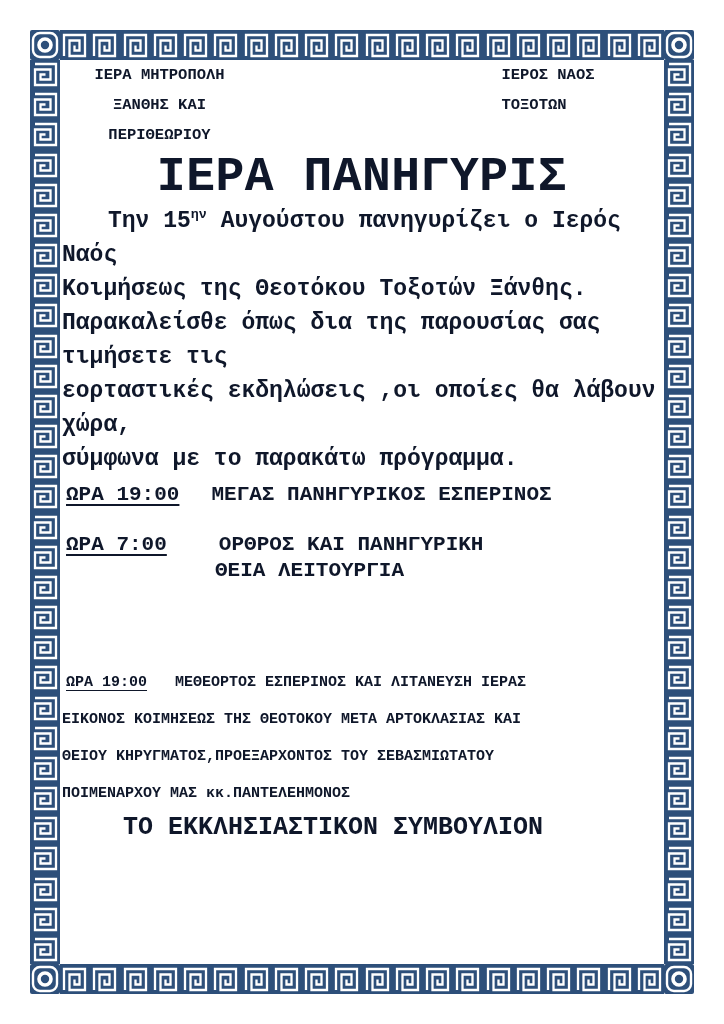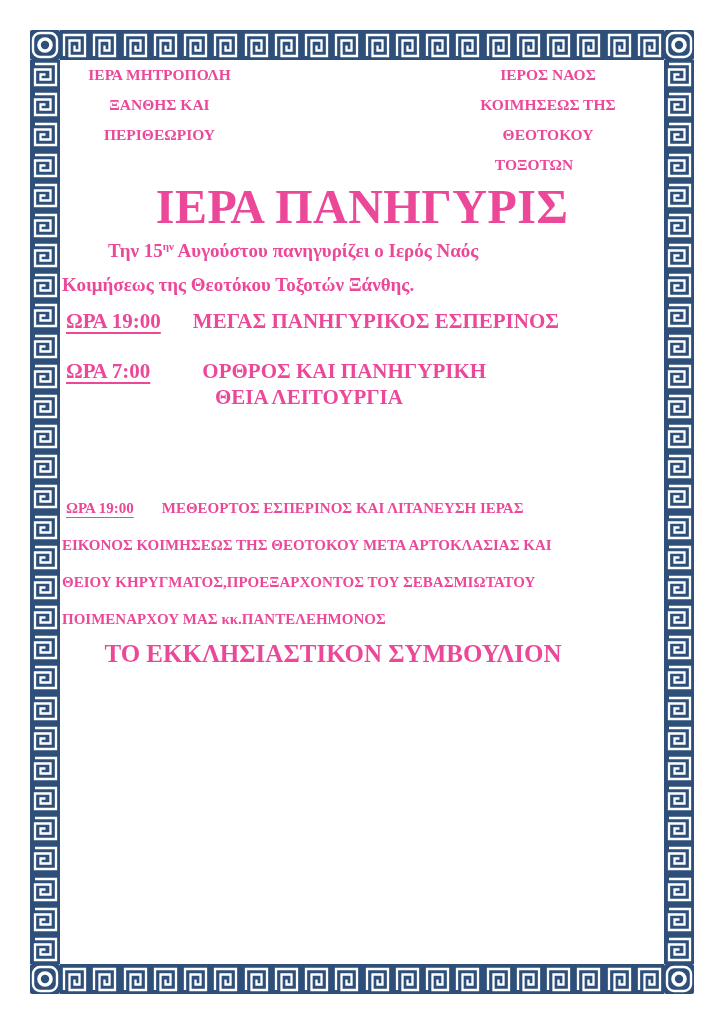--- a/index.html
+++ b/index.html
@@ -1,18 +1,18 @@
 <!DOCTYPE html>
 <html style="--gk: #2d4f7a;"><head>
 <meta charset="utf-8">
 <style>
   html,body{margin:0;padding:0;background:#ffffff;}
   .page{
     position:relative;width:724px;height:1024px;background:#ffffff;overflow:hidden;
-    font-family:Liberation Serif, serif;font-weight:bold;color:#ec4899;
+    font-family:Liberation Mono, monospace;font-weight:bold;color:#0f172a;
   }
   
   .gk-band{position:absolute;background:var(--gk,#2d4f7a);display:flex;justify-content:space-between;align-items:center;padding:0 1px;box-sizing:border-box;}
   .gk-band.horiz{left:60px;right:60px;height:30px;}
   .gk-band.vert{top:60px;bottom:60px;width:30px;flex-direction:column;padding:1px 0;}
   .gk-top{top:30px;} .gk-bottom{bottom:30px;}
   .gk-left{left:30px;} .gk-right{right:30px;}
   .gk-corner{position:absolute;width:30px;height:30px;}
   .c-tl{left:30px;top:30px;} .c-tr{right:30px;top:30px;}
   .c-bl{left:30px;bottom:30px;} .c-br{right:30px;bottom:30px;}
@@ -22,21 +22,21 @@
   .gk-band.vert .gk-tile{transform:rotate(90deg);}
   .gk-corner .ring{fill:none;stroke:#ffffff;}
   
   .content{position:absolute;left:62px;right:62px;top:60px;bottom:60px;}
   .content p,.content div,.content h1{margin:0;}
   .header-row{display:flex;justify-content:space-between;margin-top:3px;}
   .header-left{width:195px;margin-left:14px;text-align:center;font-size:15.5px;line-height:30px;}
   .header-right{width:228px;text-align:center;font-size:15.5px;line-height:30px;}
   .hr-line3{margin-top:12px;padding-right:28px;}
   .main-title{margin-top:14px;text-align:center;font-size:48px;line-height:54px;letter-spacing:.5px;}
-  .body-text{font-size:19px;line-height:34px;white-space:pre-line;}
+  .body-text{font-size:23px;line-height:34px;white-space:pre-line;}
   .intro{margin-top:20px;text-indent:46px;}
   .invitation{margin-top:20px;}
   .heading{margin-top:10px;font-size:21px;line-height:26px;white-space:pre;text-align:center;text-decoration:underline;text-underline-offset:4px;}
   .heading.day1{padding-right:78px;margin-top:10px;}
   .heading.day2{padding-right:112px;margin-top:20px;}
   .event{font-size:21px;line-height:26px;}
   .event.e1{margin-top:6px;}
   .event.e2{margin-top:24px;}
   .time{text-decoration:underline;text-underline-offset:4px;padding-left:4px;padding-right:8px;}
   .e1 .time{margin-right:24px;}
@@ -484,30 +484,32 @@
 
   <div class="content">
 
     <div class="header-row">
       <div class="header-left">
         <div>ΙΕΡΑ ΜΗΤΡΟΠΟΛΗ</div>
         <div>ΞΑΝΘΗΣ ΚΑΙ ΠΕΡΙΘΕΩΡΙΟΥ</div>
       </div>
       <div class="header-right">
         <div>ΙΕΡΟΣ ΝΑΟΣ</div>
-        <div>ΚΟΙΜΗΣΕΩΣ ΤΗΣ ΘΕΟΤΟΚΟΥ</div>
         <div class="hr-line3">ΤΟΞΟΤΩΝ</div>
       </div>
     </div>
 
     <h1 class="main-title">ΙΕΡΑ ΠΑΝΗΓΥΡΙΣ</h1>
 
     <p class="body-text intro"><span>Την 15</span><sup>ην</sup><span> Αυγούστου πανηγυρίζει ο Ιερός Ναός
 Κοιμήσεως της Θεοτόκου Τοξοτών Ξάνθης.</span></p>
 
+    <p class="body-text invitation">Παρακαλείσθε όπως δια της παρουσίας σας τιμήσετε τις
+εορταστικές εκδηλώσεις ,οι οποίες θα λάβουν χώρα,
+σύμφωνα με το παρακάτω πρόγραμμα.</p>
 
 
     <p class="event e1"><span class="time">ΩΡΑ 19:00</span><span>ΜΕΓΑΣ ΠΑΝΗΓΥΡΙΚΟΣ ΕΣΠΕΡΙΝΟΣ</span></p>
 
 
     <p class="event e2"><span class="time">ΩΡΑ 7:00</span><span>ΟΡΘΡΟΣ ΚΑΙ ΠΑΝΗΓΥΡΙΚΗ</span></p>
 
     <div class="theia">ΘΕΙΑ ΛΕΙΤΟΥΡΓΙΑ</div>
 
     <p class="event e3"><span class="time">ΩΡΑ 19:00</span><span>ΜΕΘΕΟΡΤΟΣ ΕΣΠΕΡΙΝΟΣ ΚΑΙ ΛΙΤΑΝΕΥΣΗ ΙΕΡΑΣ

